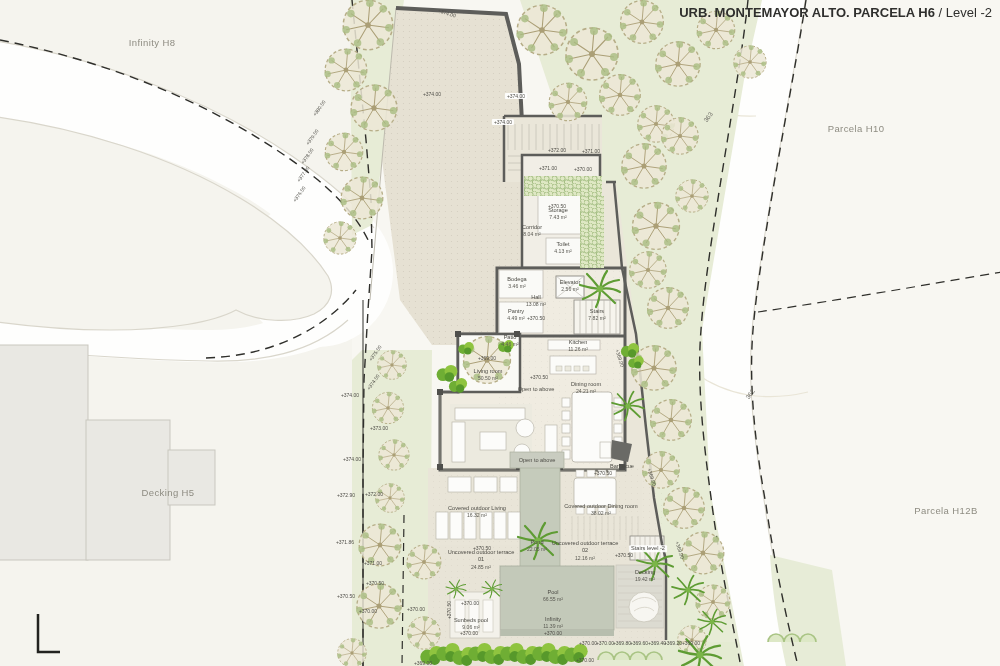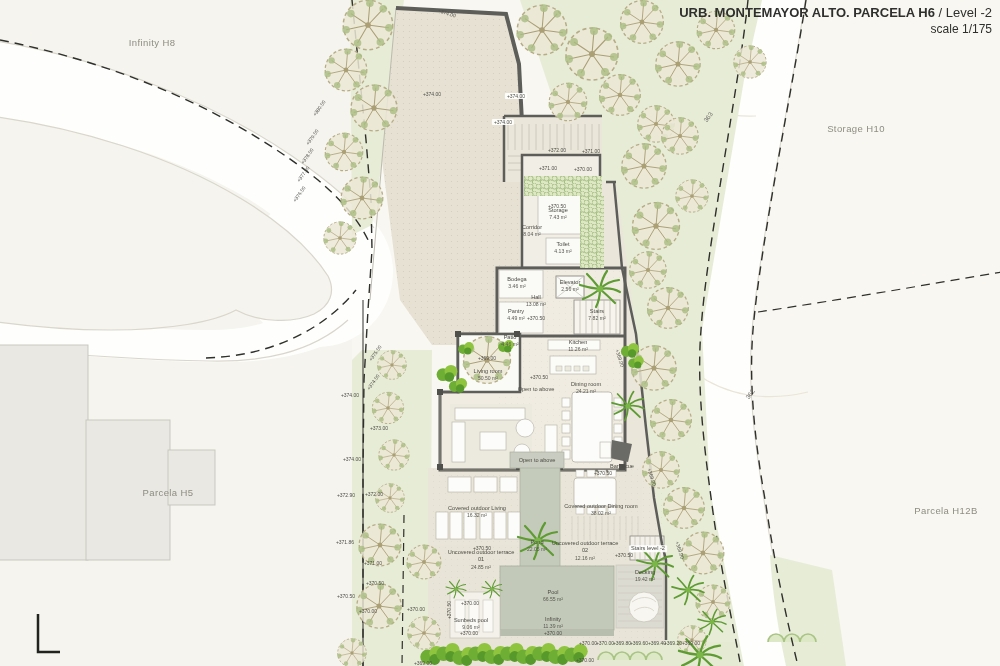--- a/index.html
+++ b/index.html
@@ -473,24 +473,23 @@
       <div class="elev" style="left: 346px; top: 495px; transform: translate(-50%, -50%);">+372.90</div>
       <div class="elev" style="left: 374px; top: 494px; transform: translate(-50%, -50%);">+372.00</div>
       <div class="elev" style="left: 345px; top: 542px; transform: translate(-50%, -50%);">+371.86</div>
       <div class="elev" style="left: 373px; top: 563px; transform: translate(-50%, -50%);">+371.00</div>
       <div class="elev" style="left: 375px; top: 583px; transform: translate(-50%, -50%);">+370.50</div>
       <div class="elev" style="left: 346px; top: 596px; transform: translate(-50%, -50%);">+370.50</div>
       <div class="elev" style="left: 368px; top: 611px; transform: translate(-50%, -50%);">+370.00</div>
       <div class="elev" style="left: 416px; top: 609px; transform: translate(-50%, -50%);">+370.00</div>
       <div class="elev" style="left: 423px; top: 663px; transform: translate(-50%, -50%);">+369.00</div>
       <div class="parcel" style="left: 152px; top: 42px; transform: translate(-50%, -50%);">Infinity H8</div>
-      <div class="parcel" style="left: 856px; top: 128px; transform: translate(-50%, -50%);">Storage H10</div>
-      <div class="parcel" style="left: 168px; top: 492px; transform: translate(-50%, -50%);">Parcela H5</div>
+      <div class="parcel" style="left: 856px; top: 128px; transform: translate(-50%, -50%);">Parcela H10</div>
+      <div class="parcel" style="left: 168px; top: 492px; transform: translate(-50%, -50%);">Decking H5</div>
       <div class="parcel" style="left: 940px; top: 510px; transform: translate(-50%, -50%); margin-left: 6px;">Parcela H12B</div>
       <div class="contour" style="left: 708px; top: 117px; transform: translate(-50%, -50%) rotate(-52deg);">363</div>
       <div class="contour" style="left: 750px; top: 394px; transform: translate(-50%, -50%) rotate(-52deg);">362</div>
     </div>
 
   <div id="titleblock">
     <div class="t1"><b>URB. MONTEMAYOR ALTO. PARCELA H6</b><span> / Level -2</span></div>
-    <div class="t2">scale 1/175</div>
   </div>
 </div>
 
 </body></html>

